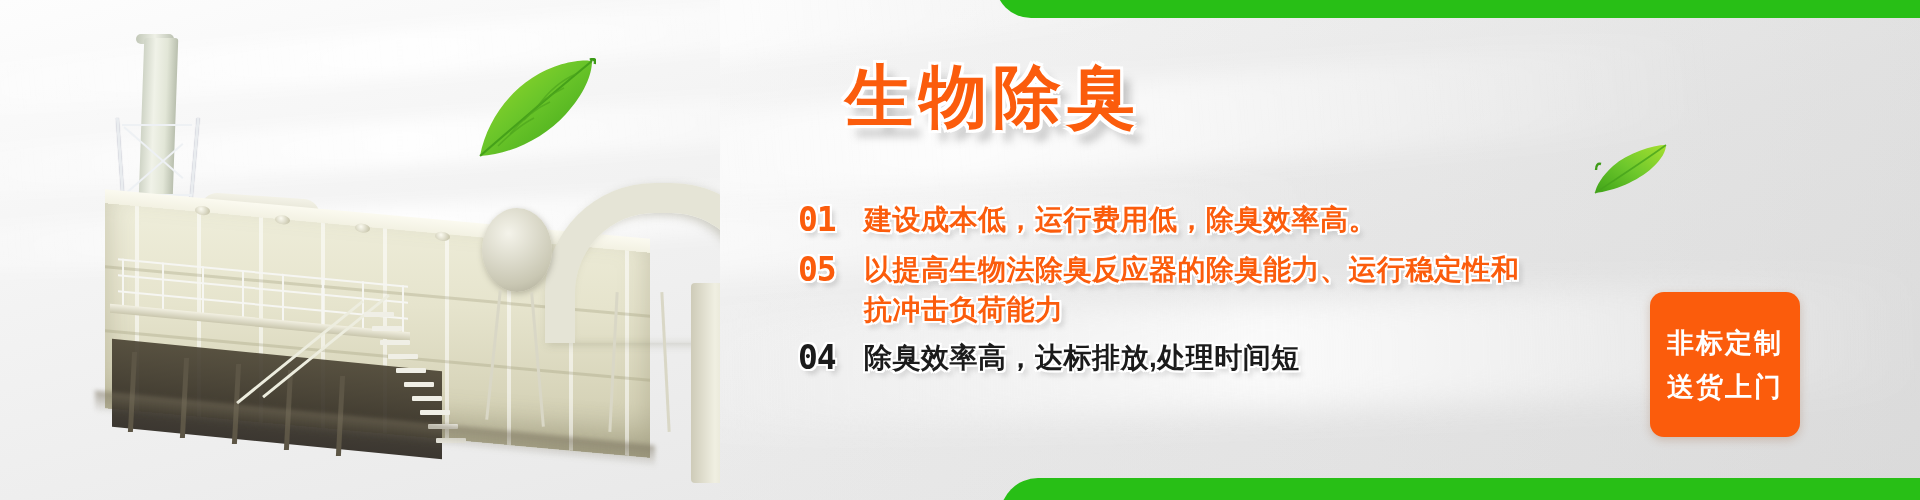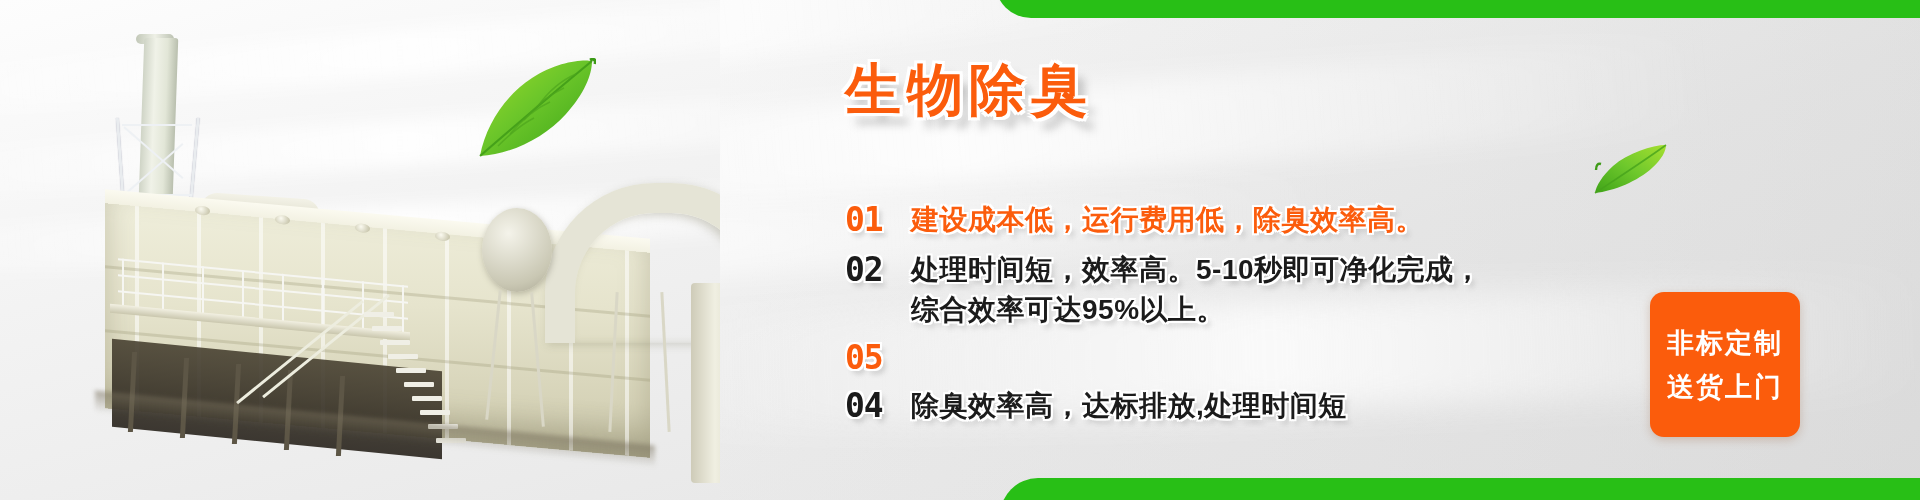--- a/index.html
+++ b/index.html
@@ -99,31 +99,31 @@
     transform:skewY(5.6deg);filter:blur(2px);}
 
   
   .leaf{position:absolute;}
   .leaf-big{left:478px;top:58px;width:118px;height:104px;}
   .leaf-small{left:1594px;top:143px;width:74px;height:52px;}
 
   
   .title{
     position:absolute;left:845px;top:62px;
-    font-size:56px;line-height:1;font-weight:bold;letter-spacing:6px;
+    font-size:68px;line-height:1;font-weight:bold;letter-spacing:6px;
     color:#fb5c0c;
     text-shadow:
       3px 0 0 #fff,-3px 0 0 #fff,0 3px 0 #fff,0 -3px 0 #fff,
       3px 3px 0 #fff,-3px 3px 0 #fff,3px -3px 0 #fff,-3px -3px 0 #fff,
       9px 11px 9px rgba(95,95,95,.38);
     white-space:nowrap;
   }
 
   
-  .list{position:absolute;left:845px;top:200px;width:780px;}
+  .list{position:absolute;left:798px;top:200px;width:780px;}
   .row{display:flex;align-items:flex-start;margin-bottom:16px;}
   .num{
     font-family:"DejaVu Sans Mono","Liberation Mono",monospace;
     font-size:33px;font-weight:bold;line-height:40px;letter-spacing:-1px;
     min-width:66px;flex:0 0 66px;
     text-shadow:2px 0 0 #fff,-2px 0 0 #fff,0 2px 0 #fff,0 -2px 0 #fff,
                 2px 2px 0 #fff,-2px 2px 0 #fff,2px -2px 0 #fff,-2px -2px 0 #fff,
                 4px 5px 5px rgba(110,110,110,.30);
   }
   .txt{
@@ -291,27 +291,24 @@
     <path d="M2 27 C2 22 4 20 7 21" stroke="#3f9b18" stroke-width="2.4" fill="none"></path>
   </svg>
 
   <div class="title">生物除臭</div>
 
   <div class="list">
     <div class="row r1">
       <span class="num c-orange">01</span>
       <span class="txt c-orange">建设成本低，运行费用低，除臭效率高。</span>
     </div>
-    <div class="row r2">
-      <span class="num c-dark">02</span>
-      <span class="txt c-dark">处理时间短，效率高。5-10秒即可净化完成，
-综合效率可达95%以上。</span>
-    </div>
     <div class="row r3">
       <span class="num c-orange">05</span>
+      <span class="txt c-orange">以提高生物法除臭反应器的除臭能力、运行稳定性和
+抗冲击负荷能力</span>
     </div>
     <div class="row r4">
       <span class="num c-dark">04</span>
       <span class="txt c-dark">除臭效率高，达标排放,处理时间短</span>
     </div>
   </div>
 
   <div class="badge">
     <div class="badge-line">非标定制</div>
     <div class="badge-line">送货上门</div>

